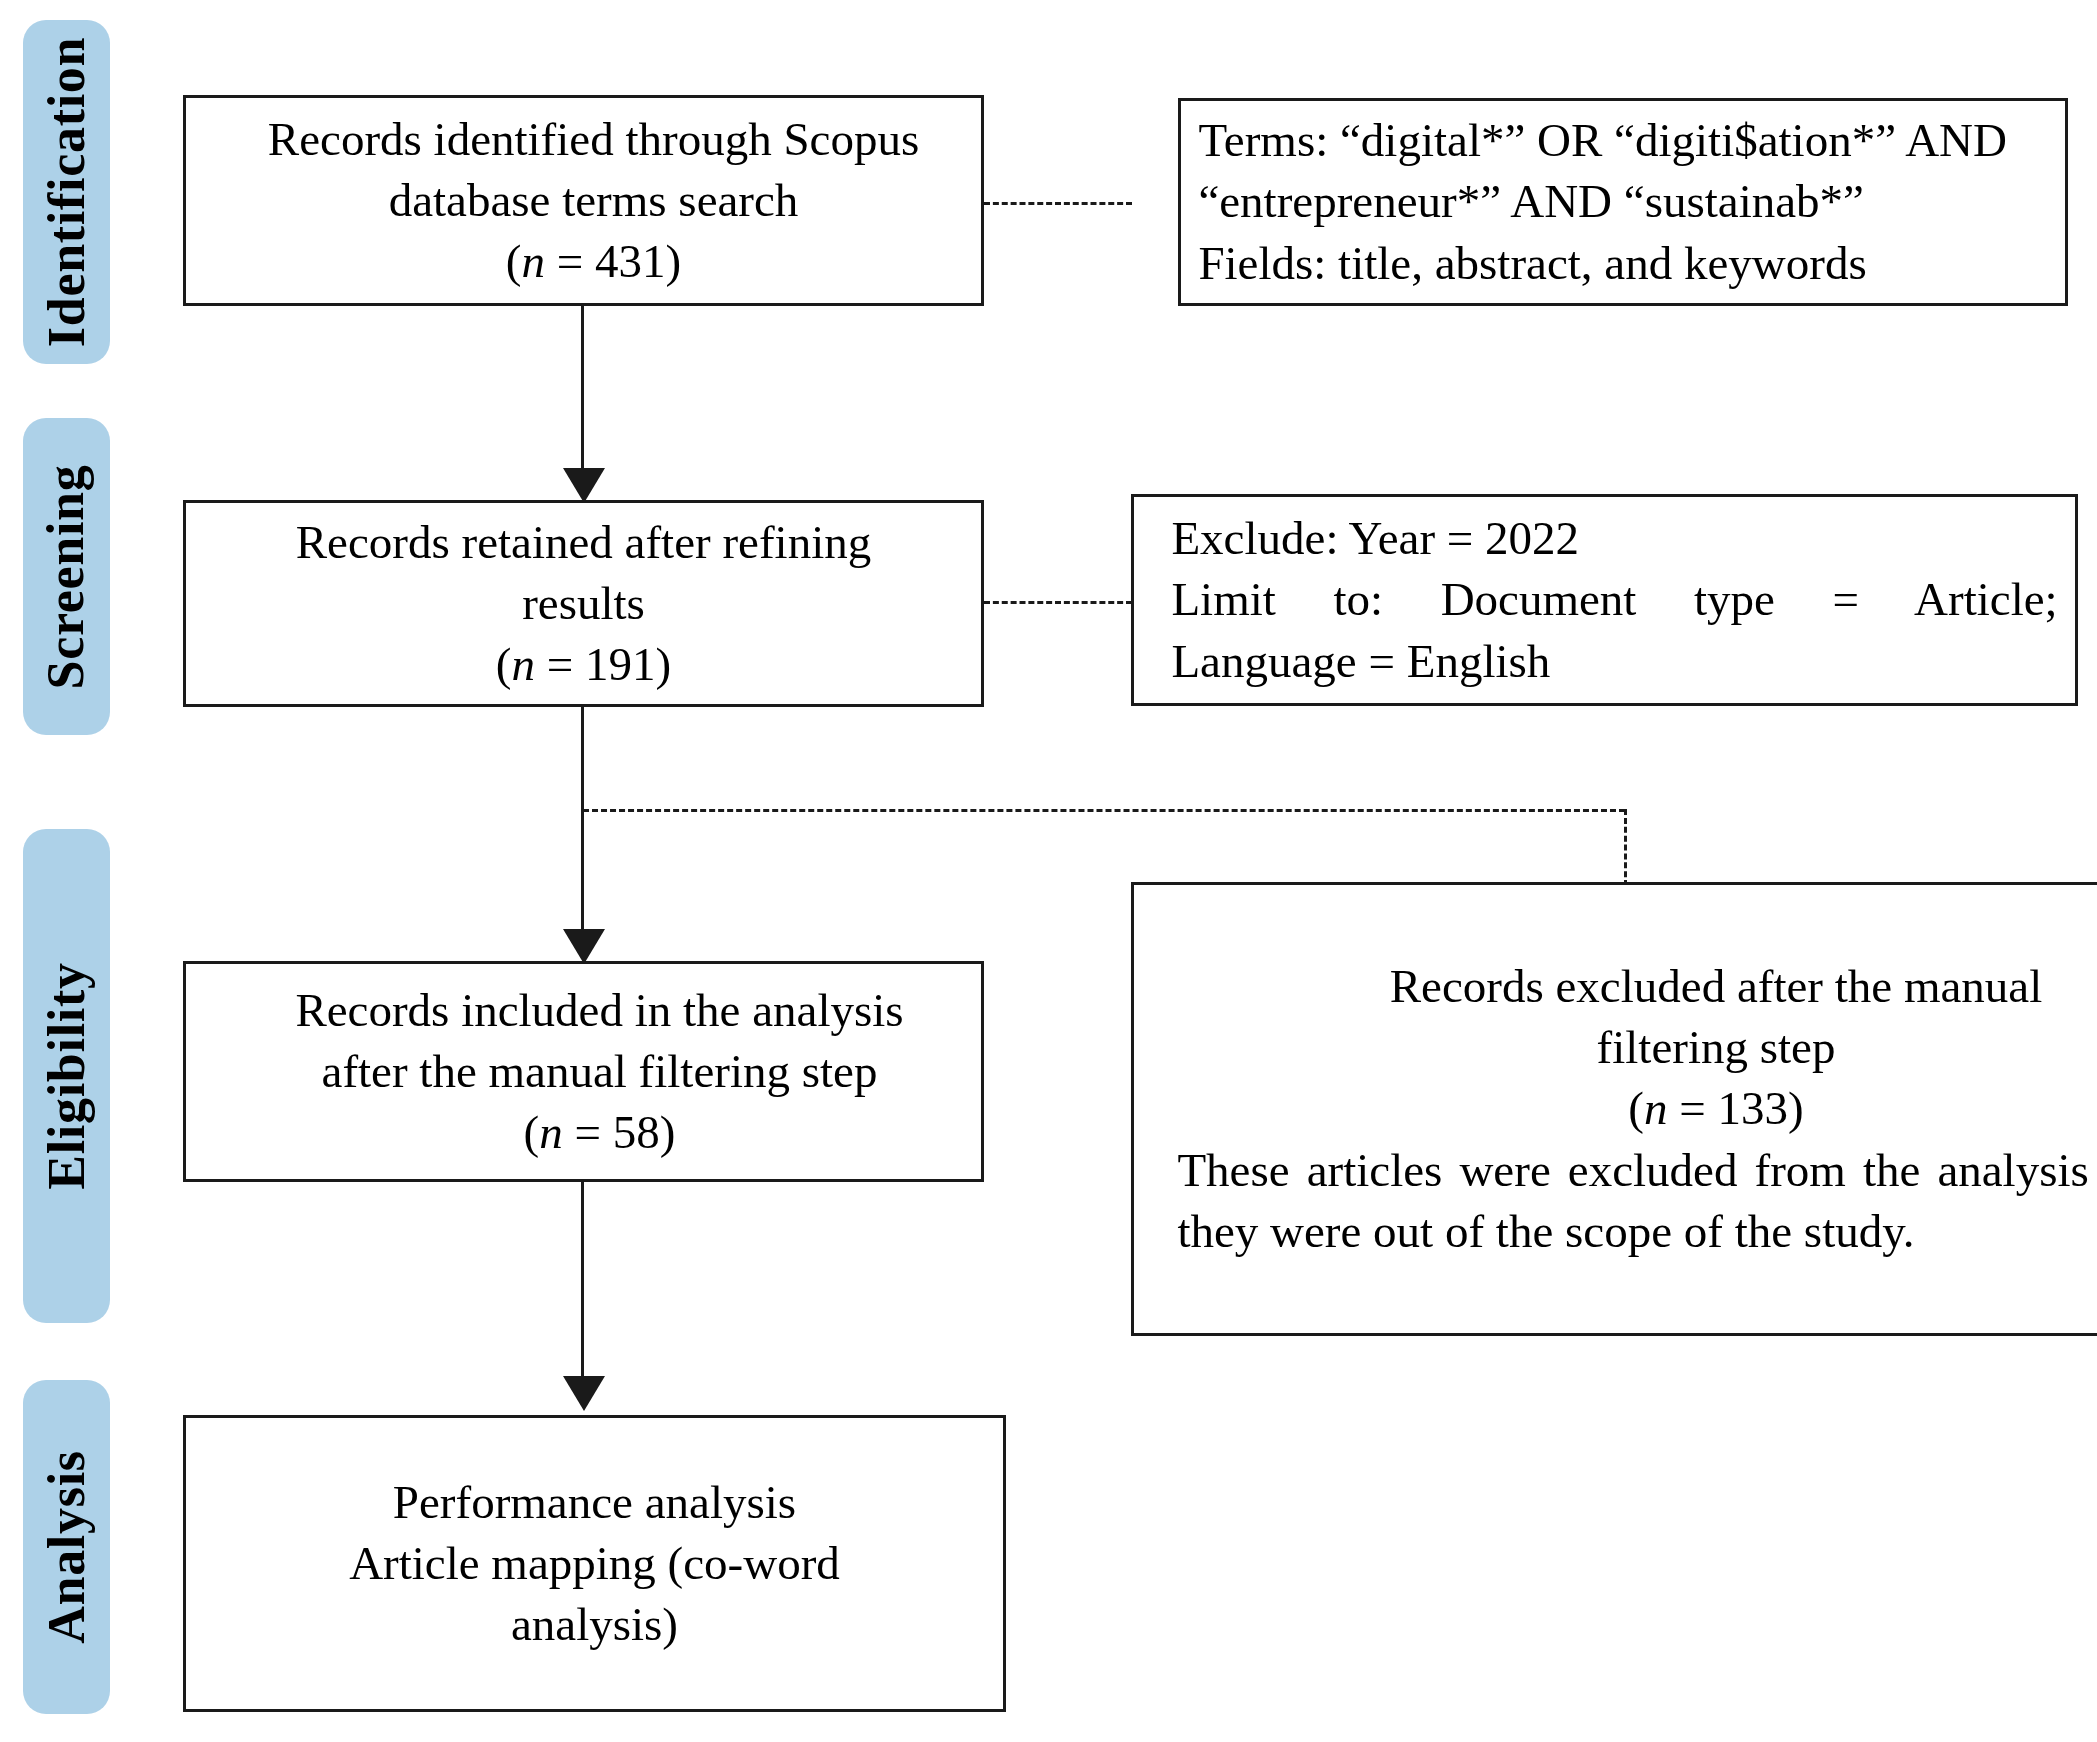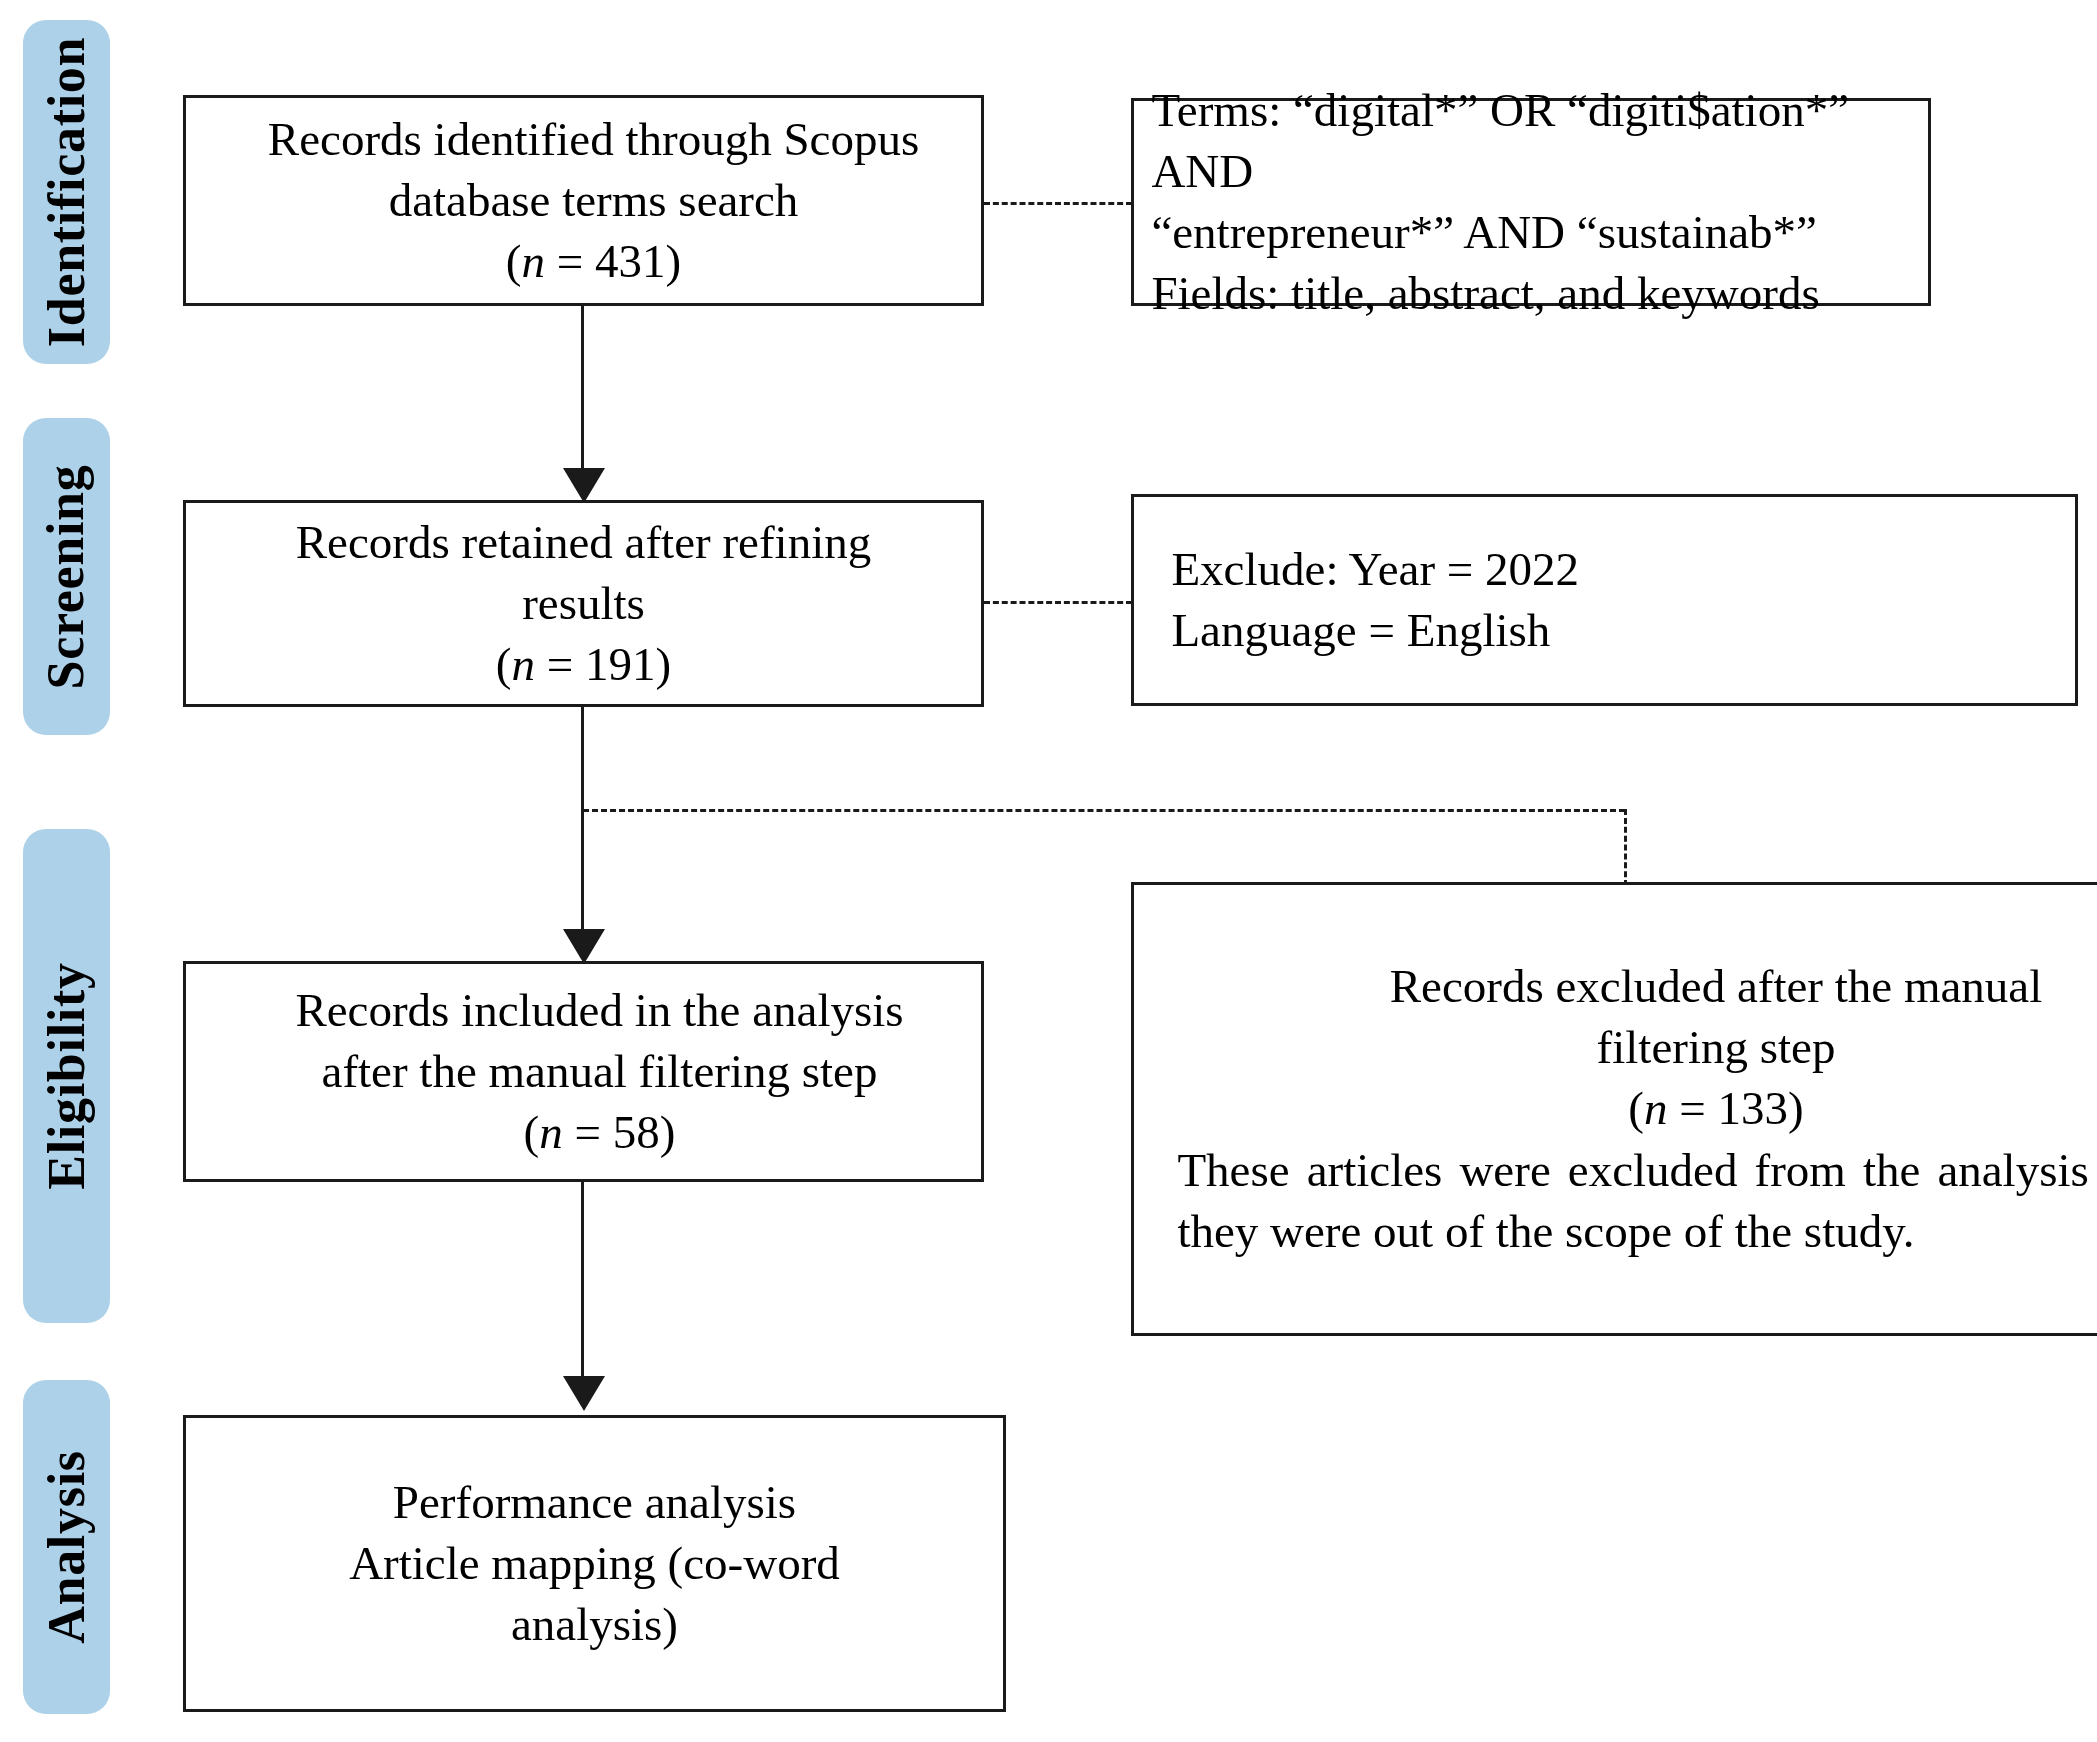--- a/index.html
+++ b/index.html
@@ -109,21 +109,21 @@
   </div>
 
   <div class="flow-box" style="left:183px; top:95px; width:801px; height:211px;padding-left:20px;">
     <div class="box-text center">
       <div>Records identified through Scopus</div>
       <div>database terms search</div>
       <div><span>(</span><span class="ital">n</span><span> = 431)</span></div>
     </div>
   </div>
 
-  <div class="flow-box" style="left:1131px; top:98px; width:800px; height:208px;">
+  <div class="flow-box" style="left:1178px; top:98px; width:890px; height:208px;">
     <div class="box-text left">
       <div>Terms: “digital*” OR “digiti$ation*” AND</div>
       <div>“entrepreneur*” AND “sustainab*”</div>
       <div>Fields: title, abstract, and keywords</div>
     </div>
   </div>
 
   <div class="dash-h" style="left:984px; top:202px; width:148px;"></div>
 
   <div class="v-line" style="left:581px; top:306px; height:170px;"></div>
@@ -133,20 +133,21 @@
     <div class="box-text center">
       <div>Records retained after refining</div>
       <div>results</div>
       <div><span>(</span><span class="ital">n</span><span> = 191)</span></div>
     </div>
   </div>
 
   <div class="flow-box" style="left:1131px; top:494px; width:947px; height:212px;">
     <div class="box-text justify">
       <div>Exclude: Year = 2022</div>
+      <div class="justify" style="text-align:justify; text-align-last:justify;">Limit to: Document type = Article;</div>
       <div>Language = English</div>
     </div>
   </div>
 
   <div class="dash-h" style="left:984px; top:601px; width:148px;"></div>
 
   <div class="v-line" style="left:581px; top:707px; height:234px;"></div>
   <div class="arrow-head" style="left:563px; top:929px;"></div>
 
   <div class="dash-h" style="left:583px; top:809px; width:1042px;"></div>

